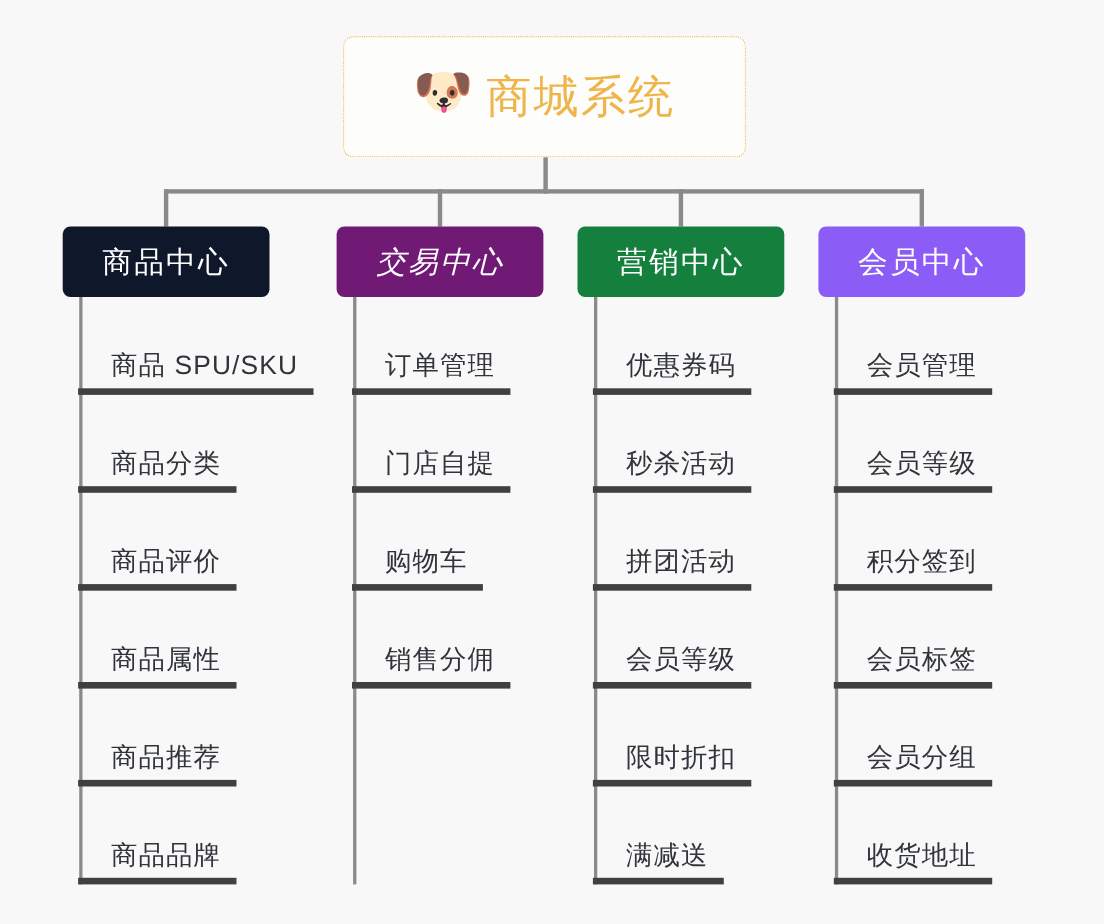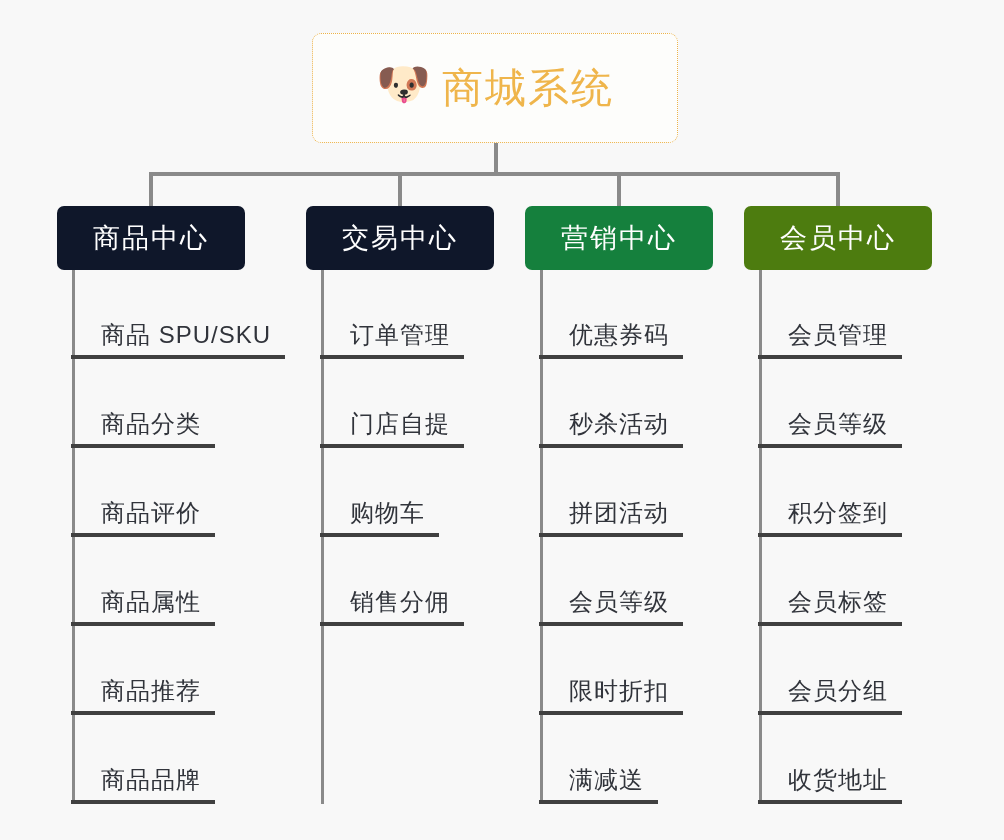--- a/index.html
+++ b/index.html
@@ -106,21 +106,21 @@
   .leaf {
     position: relative;
     height: 89px;
     display: flex;
     align-items: flex-end;
   }
 
   .leaf-inner {
     position: relative;
     display: inline-block;
-    border-bottom: 4px solid #404040;
+    border-bottom: 6px solid #404040;
     padding: 0 14px 7px 30px;
     margin-left: 14px;
   }
 
   .leaf-label {
     font-size: 24px;
     color: #31343b;
     line-height: 1.1;
     white-space: nowrap;
     letter-spacing: 1px;
@@ -166,21 +166,21 @@
           </div>
           <div class="leaf">
             <div class="leaf-inner"><span class="leaf-label">商品推荐</span></div>
           </div>
           <div class="leaf">
             <div class="leaf-inner"><span class="leaf-label">商品品牌</span></div>
           </div>
         </div>
       </div>
       <div class="column" style="left: 306px; width: 188px;">
-        <div class="cat-box" style="background: #0f172a;">
+        <div class="cat-box" style="background: #701a75; font-style: italic;">
           <span>交易中心</span>
         </div>
         <div class="trunk" style="left: 15px; height: 534px;"></div>
         <div class="leaves">
           <div class="leaf">
             <div class="leaf-inner"><span class="leaf-label">订单管理</span></div>
           </div>
           <div class="leaf">
             <div class="leaf-inner"><span class="leaf-label">门店自提</span></div>
           </div>
@@ -212,21 +212,21 @@
           </div>
           <div class="leaf">
             <div class="leaf-inner"><span class="leaf-label">限时折扣</span></div>
           </div>
           <div class="leaf">
             <div class="leaf-inner"><span class="leaf-label">满减送</span></div>
           </div>
         </div>
       </div>
       <div class="column" style="left: 744px; width: 188px;">
-        <div class="cat-box" style="background: #4d7c0f;">
+        <div class="cat-box" style="background: #8b5cf6;">
           <span>会员中心</span>
         </div>
         <div class="trunk" style="left: 15px; height: 534px;"></div>
         <div class="leaves">
           <div class="leaf">
             <div class="leaf-inner"><span class="leaf-label">会员管理</span></div>
           </div>
           <div class="leaf">
             <div class="leaf-inner"><span class="leaf-label">会员等级</span></div>
           </div>

